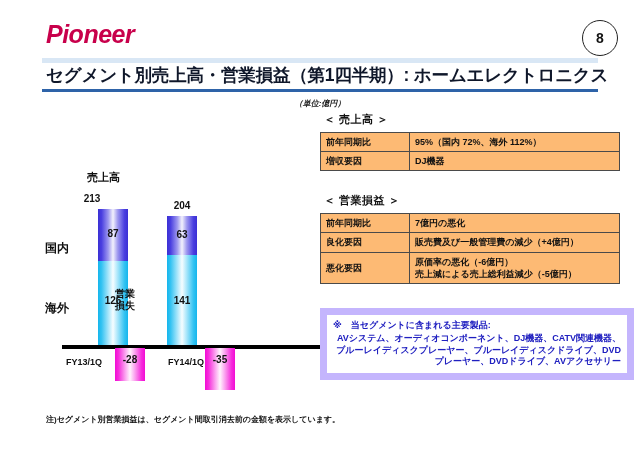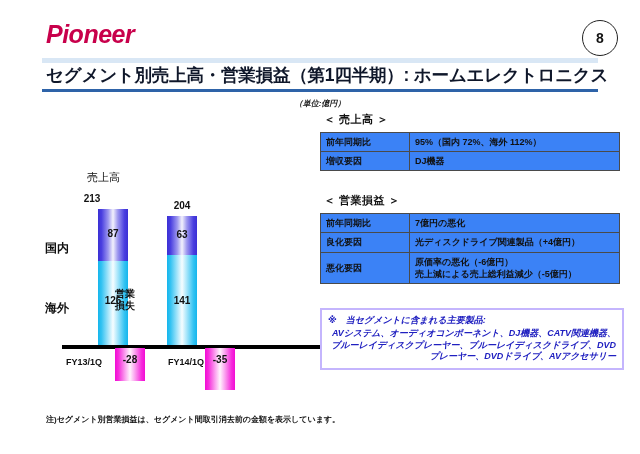--- a/index.html
+++ b/index.html
@@ -89,21 +89,21 @@
     left: 32px;
     top: 160px;
     width: 290px;
     height: 250px;
   }
   .chart-title {
     position: absolute;
     left: 55px;
     top: 10px;
     font-size: 11px;
-    font-weight: normal;
+    font-weight: bold;
     color: #111;
   }
 
   .total-label {
     position: absolute;
     font-size: 10px;
     font-weight: bold;
     color: #111;
     text-align: center;
     width: 60px;
@@ -186,41 +186,40 @@
     font-size: 11px;
     font-weight: bold;
     color: #111;
     margin: 0 0 5px 4px;
     letter-spacing: 0.5px;
   }
   table.info {
     border-collapse: collapse;
     width: 300px;
     table-layout: fixed;
-    background: #3b82f6;
+    background: #fdba74;
   }
   table.info td {
     border: 1px solid #4a4a4a;
     font-size: 9px;
     font-weight: bold;
     color: #111;
     padding: 3px 5px;
     vertical-align: middle;
     line-height: 1.35;
   }
   table.info td.key { width: 78px; }
   .spacer-a { height: 22px; }
   .spacer-b { height: 24px; }
 
   #note-box {
-    border: 2px solid #c4b5fd;
+    border: 7px solid #c4b5fd;
     padding: 4px 6px 5px 6px;
     width: 288px;
     box-sizing: content-box;
-    font-style: italic;
   }
   .note-title {
     font-size: 9px;
     font-weight: bold;
     color: #2020c0;
     margin-bottom: 1px;
   }
   .note-body {
     font-size: 9px;
     font-weight: bold;
@@ -313,21 +312,21 @@
 
   <div class="tbl-heading">＜ 営業損益 ＞</div>
   <table class="info">
     <tbody>
       <tr>
         <td class="key">前年同期比</td>
         <td>7億円の悪化</td>
       </tr>
       <tr>
         <td class="key">良化要因</td>
-        <td>光ディスクドライブ関連製品（+4億円）</td>
+        <td>販売費及び一般管理費の減少（+4億円）</td>
       </tr>
       <tr>
         <td class="key">悪化要因</td>
         <td>
           <div>原価率の悪化（-6億円）</div>
           <div>売上減による売上総利益減少（-5億円）</div>
         </td>
       </tr>
     </tbody>
   </table>

